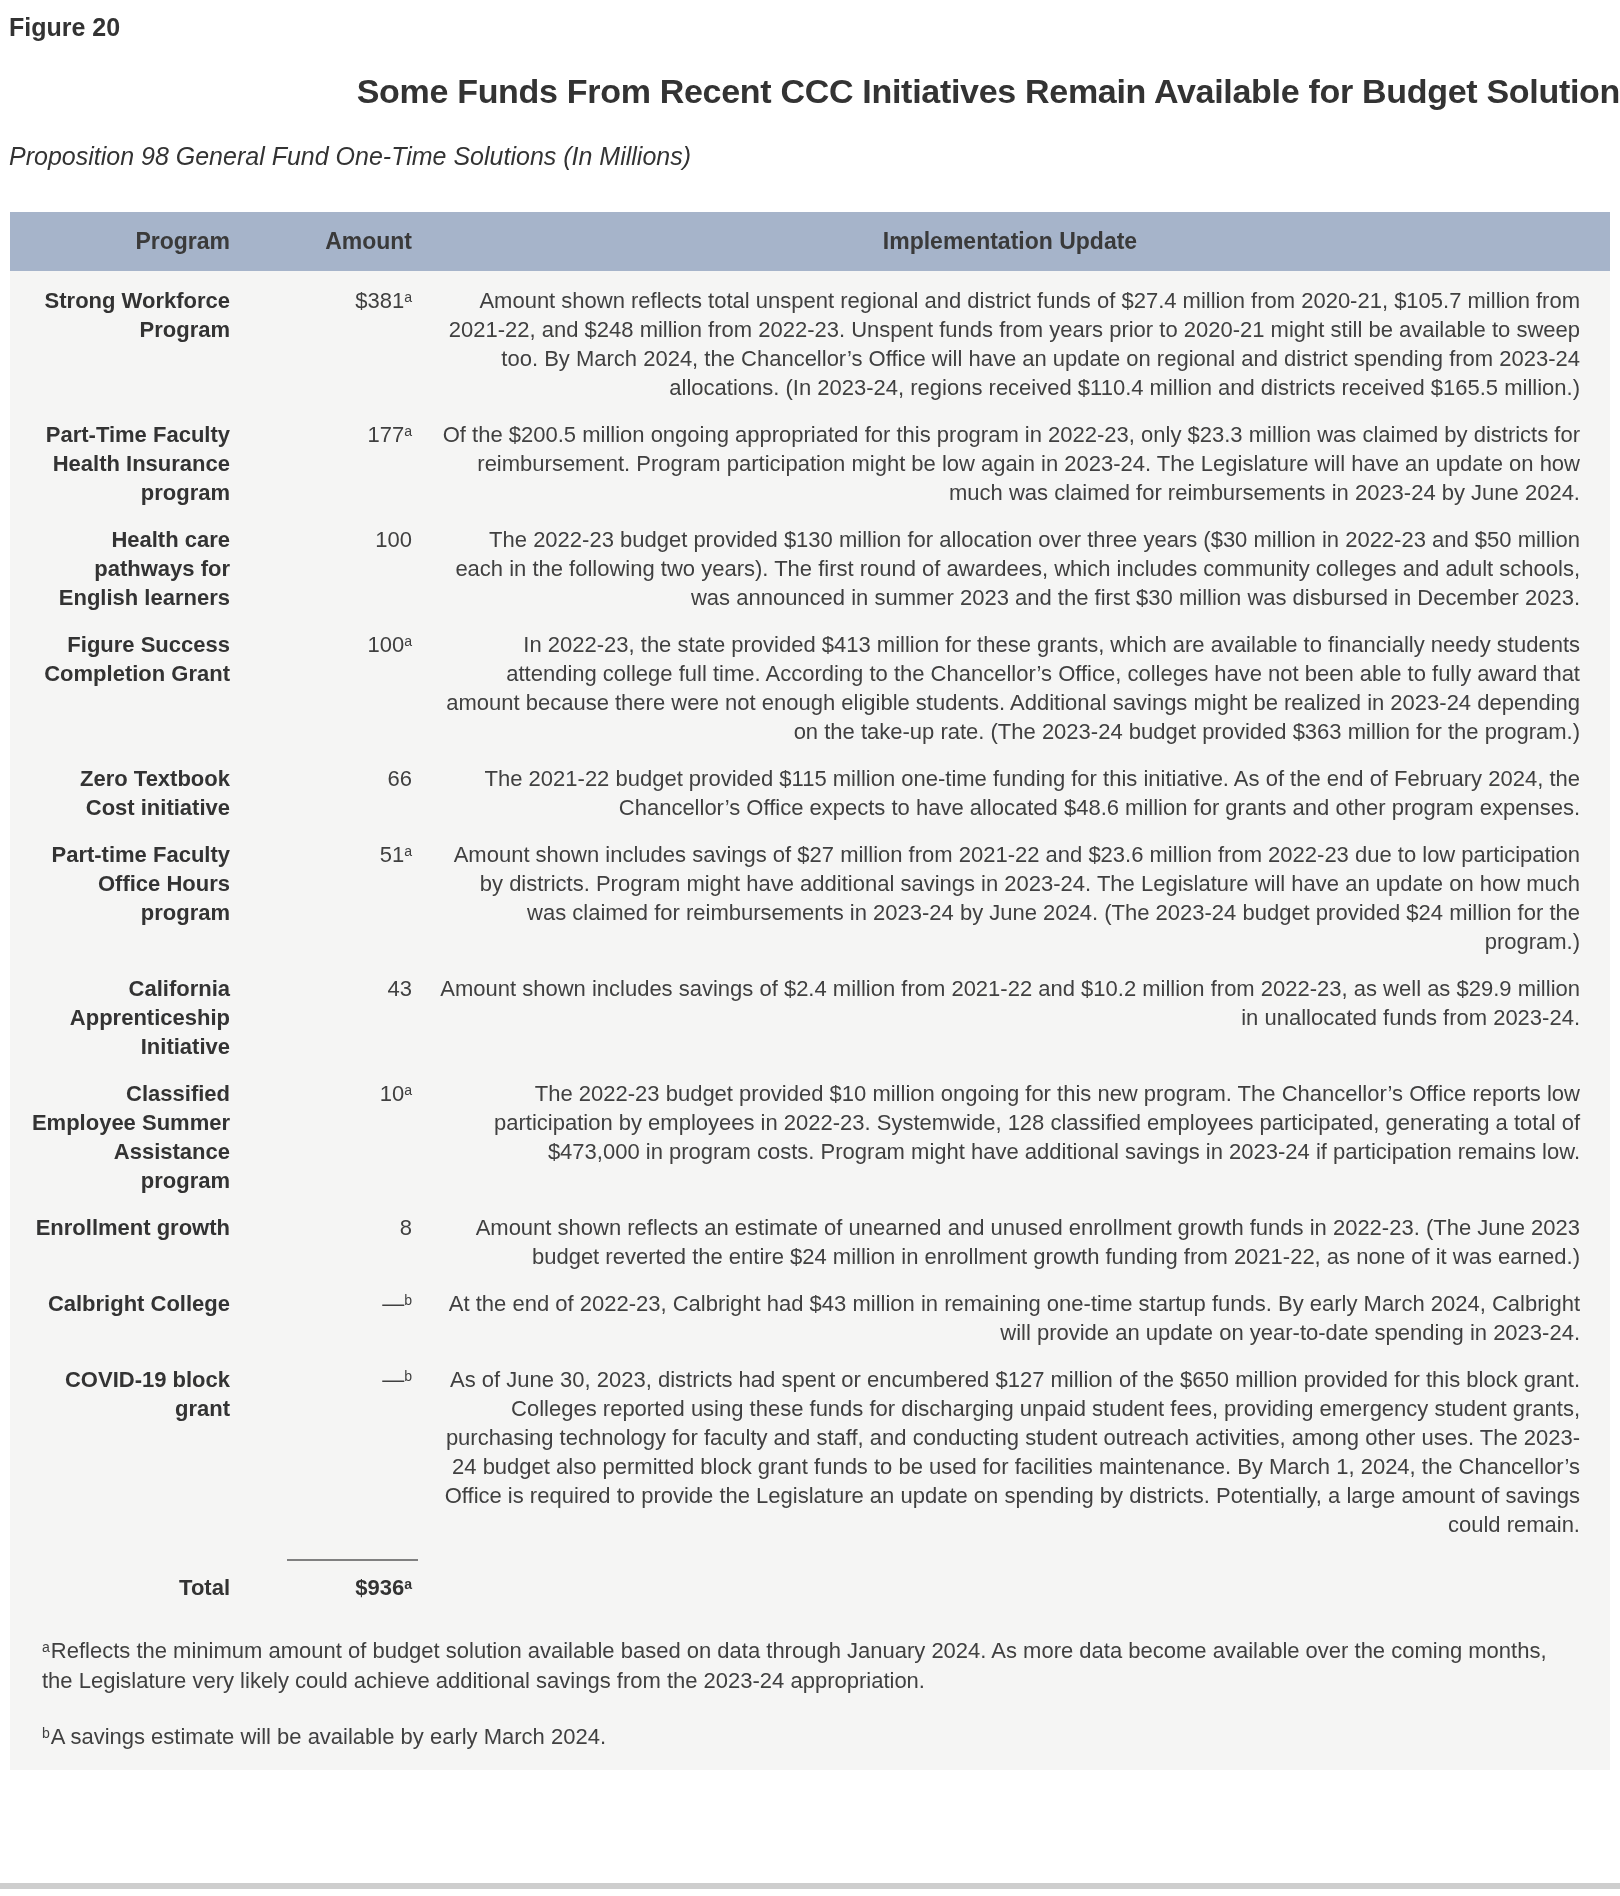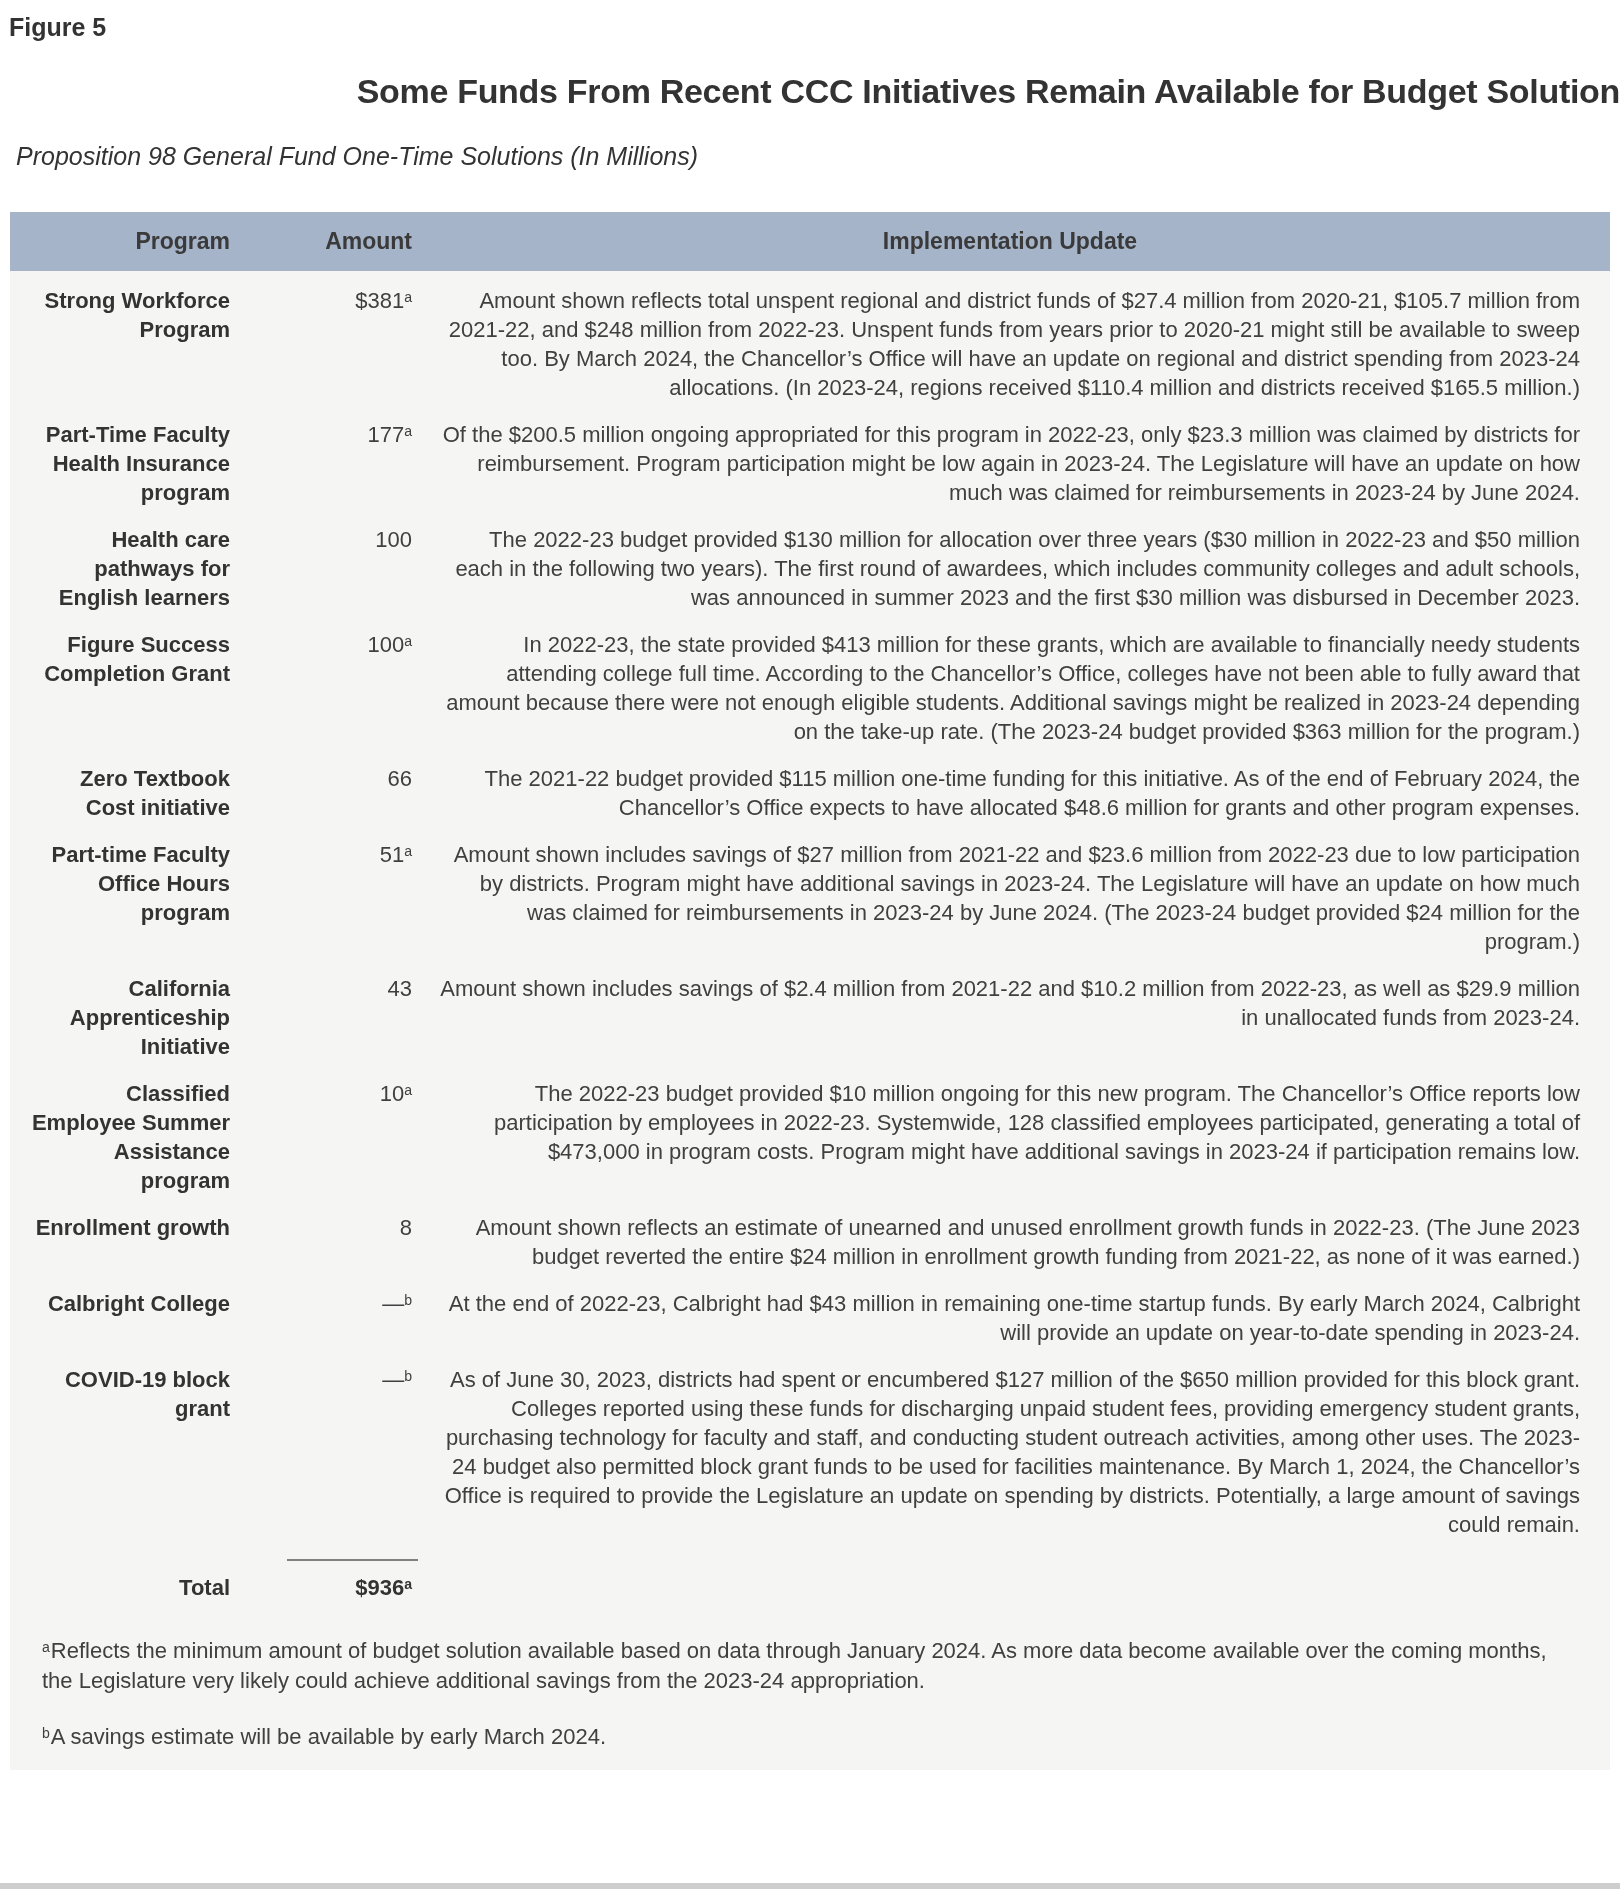--- a/index.html
+++ b/index.html
@@ -27,21 +27,21 @@
     margin: 30px 0 0;
     padding-left: 9px;
     font-size: 34px;
     font-weight: 700;
     letter-spacing: -0.3px;
     color: var(--heading, #333333);
     text-align: right;
   }
   .fig-subtitle {
     margin-top: 31px;
-    padding-left: 16px;
+    padding-left: 9px;
     font-size: 25px;
     font-style: italic;
     color: var(--heading, #333333);
   }
   .table {
     margin: 41px 10px 0;
     background: var(--body-bg, #f5f5f4);
     padding-bottom: 18px;
   }
   .thead {
@@ -96,21 +96,21 @@
     top: 1883px;
     height: 6px;
     background: var(--divider, #cecece);
   }
 </style>
 </head>
 <body>
 
 <div class="page">
 
-  <div class="fig-label">Figure 5</div>
+  <div class="fig-label">Figure 20</div>
   <h1 class="fig-title">Some Funds From Recent CCC Initiatives Remain Available for Budget Solution</h1>
   <div class="fig-subtitle">Proposition 98 General Fund One-Time Solutions (In Millions)</div>
 
   <div class="table">
 
     <div class="thead">
       <div class="c prog">Program</div>
       <div class="c amt">Amount</div>
       <div class="c upd">Implementation Update</div>
     </div>

